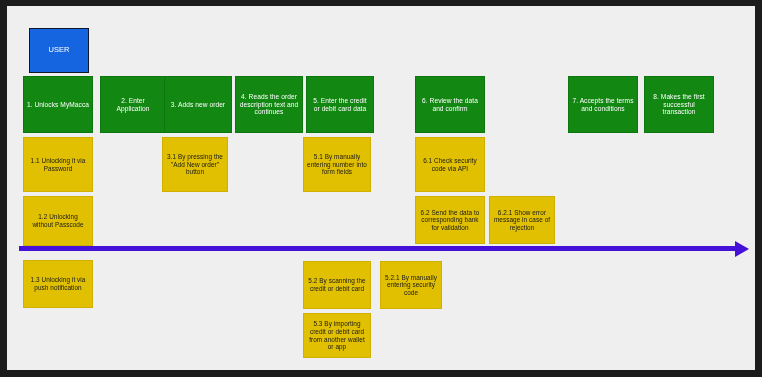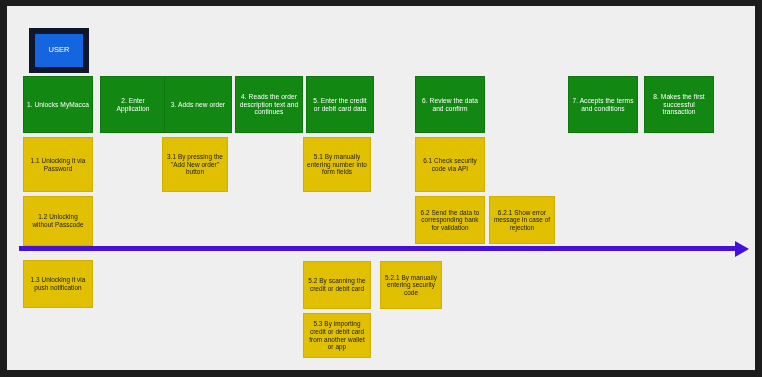--- a/index.html
+++ b/index.html
@@ -32,21 +32,21 @@
     line-height: 1.18;
     padding: 2px 3px;
     letter-spacing: 0.01em;
     overflow: hidden;
   }
   .card span { display: block; width: 100%; }
   .user-card {
     background: #1565e0;
     color: #ffffff;
     font-size: 7.5px;
-    border: 6px solid #0f172a;
+    border: 1px solid #0f172a;
   }
   .activity-card {
     background: #128712;
     color: #ffffff;
     font-size: 6.6px;
     border: 1px solid #0e760e;
   }
   .task-card {
     background: #e0c000;
     color: #1a1a1a;

